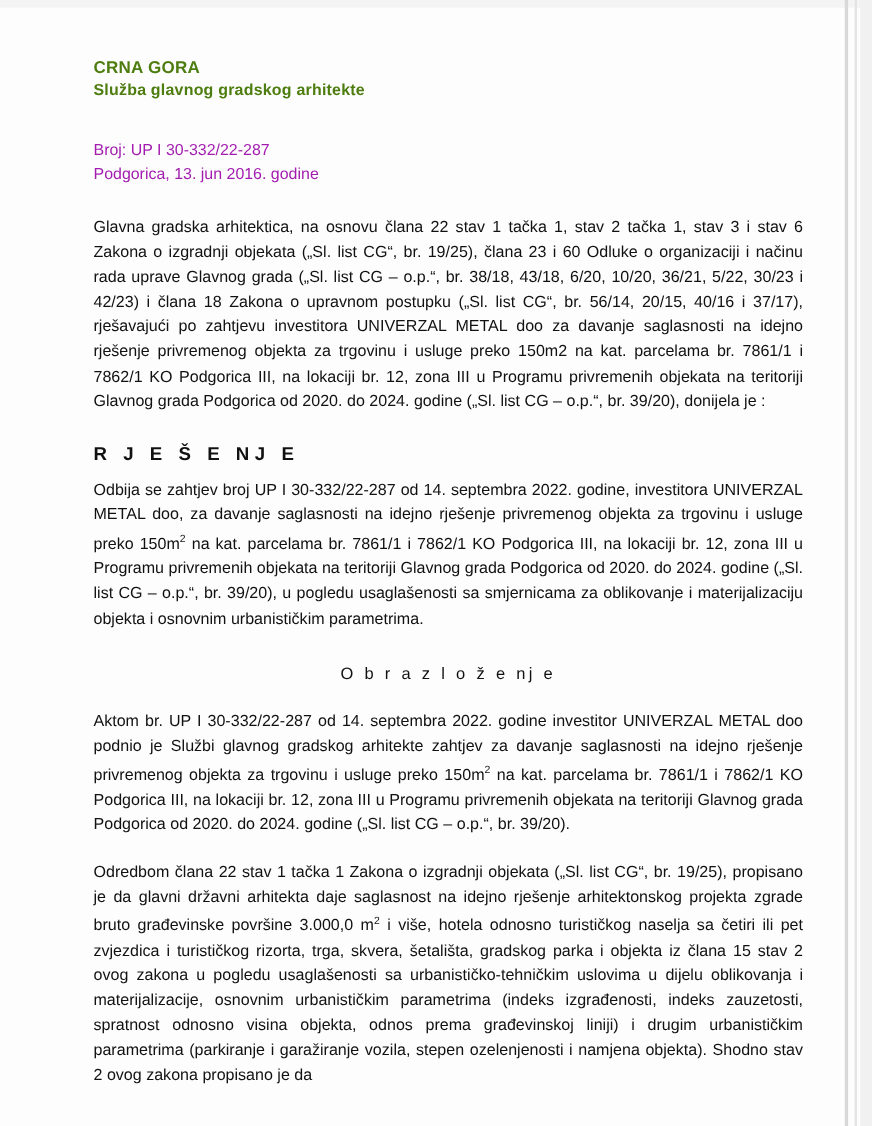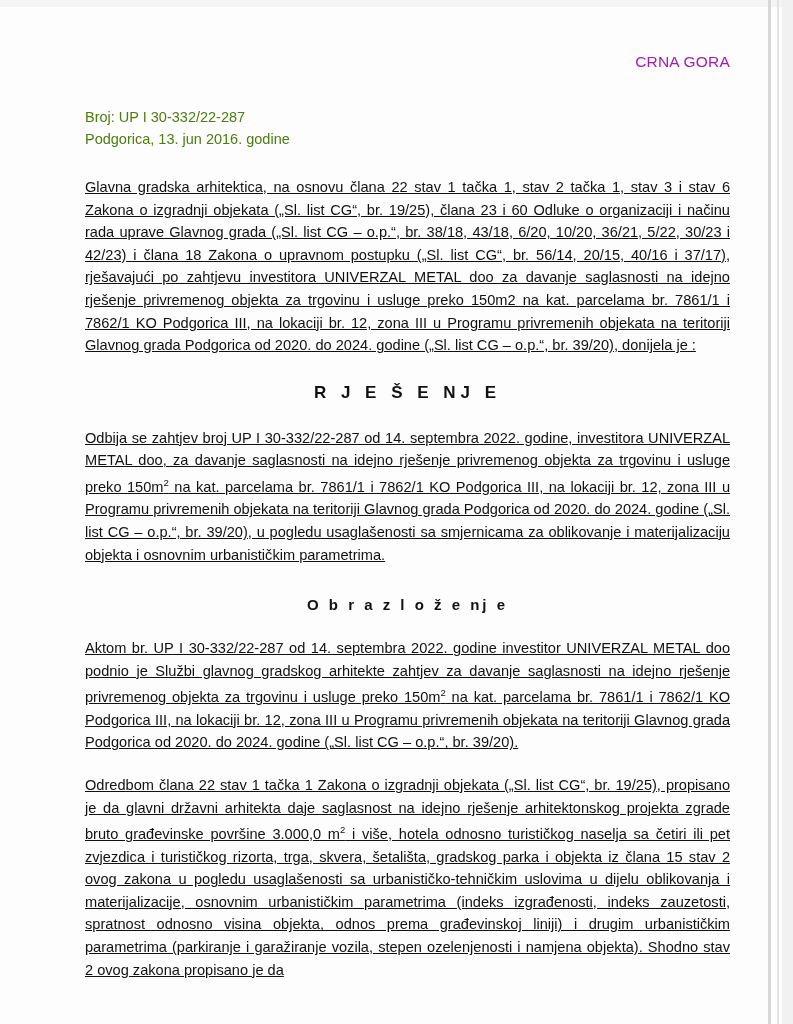--- a/index.html
+++ b/index.html
@@ -56,57 +56,55 @@
   .content {
     position: absolute;
     left: 85px;
     top: 52px;
     width: 645px;
   }
   .heading-block {
     margin-bottom: 34px;
   }
   .heading-line {
-    font-weight: normal;
+    font-weight: bold;
     font-size: 15.5px;
     line-height: 20px;
     letter-spacing: 0.2px;
-    color: #a21caf;
-    text-align: right;
+    color: #4d7c0f;
   }
   .heading-line.sub {
     font-size: 14.5px;
   }
   .meta-line {
     font-size: 14.5px;
     line-height: 22px;
-    color: #4d7c0f;
+    color: #a21caf;
   }
   .meta-block {
     margin-bottom: 26px;
   }
   p.body {
     font-size: 14.6px;
     line-height: 22.6px;
     text-align: justify;
     margin: 0 0 20px 0;
     color: #111;
     text-indent: 0;
-    text-decoration: underline;
   }
   .center-title {
-    text-align: center;
+    text-align: left;
     font-weight: bold;
     font-size: 17px;
     letter-spacing: 5px;
-    margin: 26px 0 24px 0;
+    margin: 26px 0 12px 0;
   }
   .center-title-2 {
     text-align: center;
-    font-weight: bold;
+    font-weight: normal;
     font-size: 15px;
     letter-spacing: 3px;
     margin: 30px 0 24px 0;
   }
   sup {
     font-size: 9.5px;
     vertical-align: super;
   }
 </style>
 </head>
@@ -115,20 +113,21 @@
 <div class="page">
   <div class="edge-top"></div>
   <div class="edge-right-3"></div>
   <div class="edge-right-2"></div>
   <div class="edge-right-1"></div>
 
   <div class="content">
 
     <div class="heading-block">
       <div class="heading-line">CRNA GORA</div>
+      <div class="heading-line sub">Služba glavnog gradskog arhitekte</div>
     </div>
 
     <div class="meta-block">
       <div class="meta-line">Broj: UP I 30-332/22-287</div>
       <div class="meta-line">Podgorica, 13. jun 2016. godine</div>
     </div>
 
     <p class="body">Glavna gradska arhitektica, na osnovu člana 22 stav 1 tačka 1, stav 2 tačka 1, stav 3 i stav 6 Zakona o izgradnji objekata („Sl. list CG“, br. 19/25), člana 23 i 60 Odluke o organizaciji i načinu rada uprave Glavnog grada („Sl. list CG – o.p.“, br. 38/18, 43/18, 6/20, 10/20, 36/21, 5/22, 30/23 i 42/23) i člana 18 Zakona o upravnom postupku („Sl. list CG“, br. 56/14, 20/15, 40/16 i 37/17), rješavajući po zahtjevu investitora UNIVERZAL METAL doo za davanje saglasnosti na idejno rješenje privremenog objekta za trgovinu i usluge preko 150m2 na kat. parcelama br. 7861/1 i 7862/1 KO Podgorica III, na lokaciji br. 12, zona III u Programu privremenih objekata na teritoriji Glavnog grada Podgorica od 2020. do 2024. godine („Sl. list CG – o.p.“, br. 39/20), donijela je :</p>
 
     <div class="center-title">R J E Š E NJ E</div>

